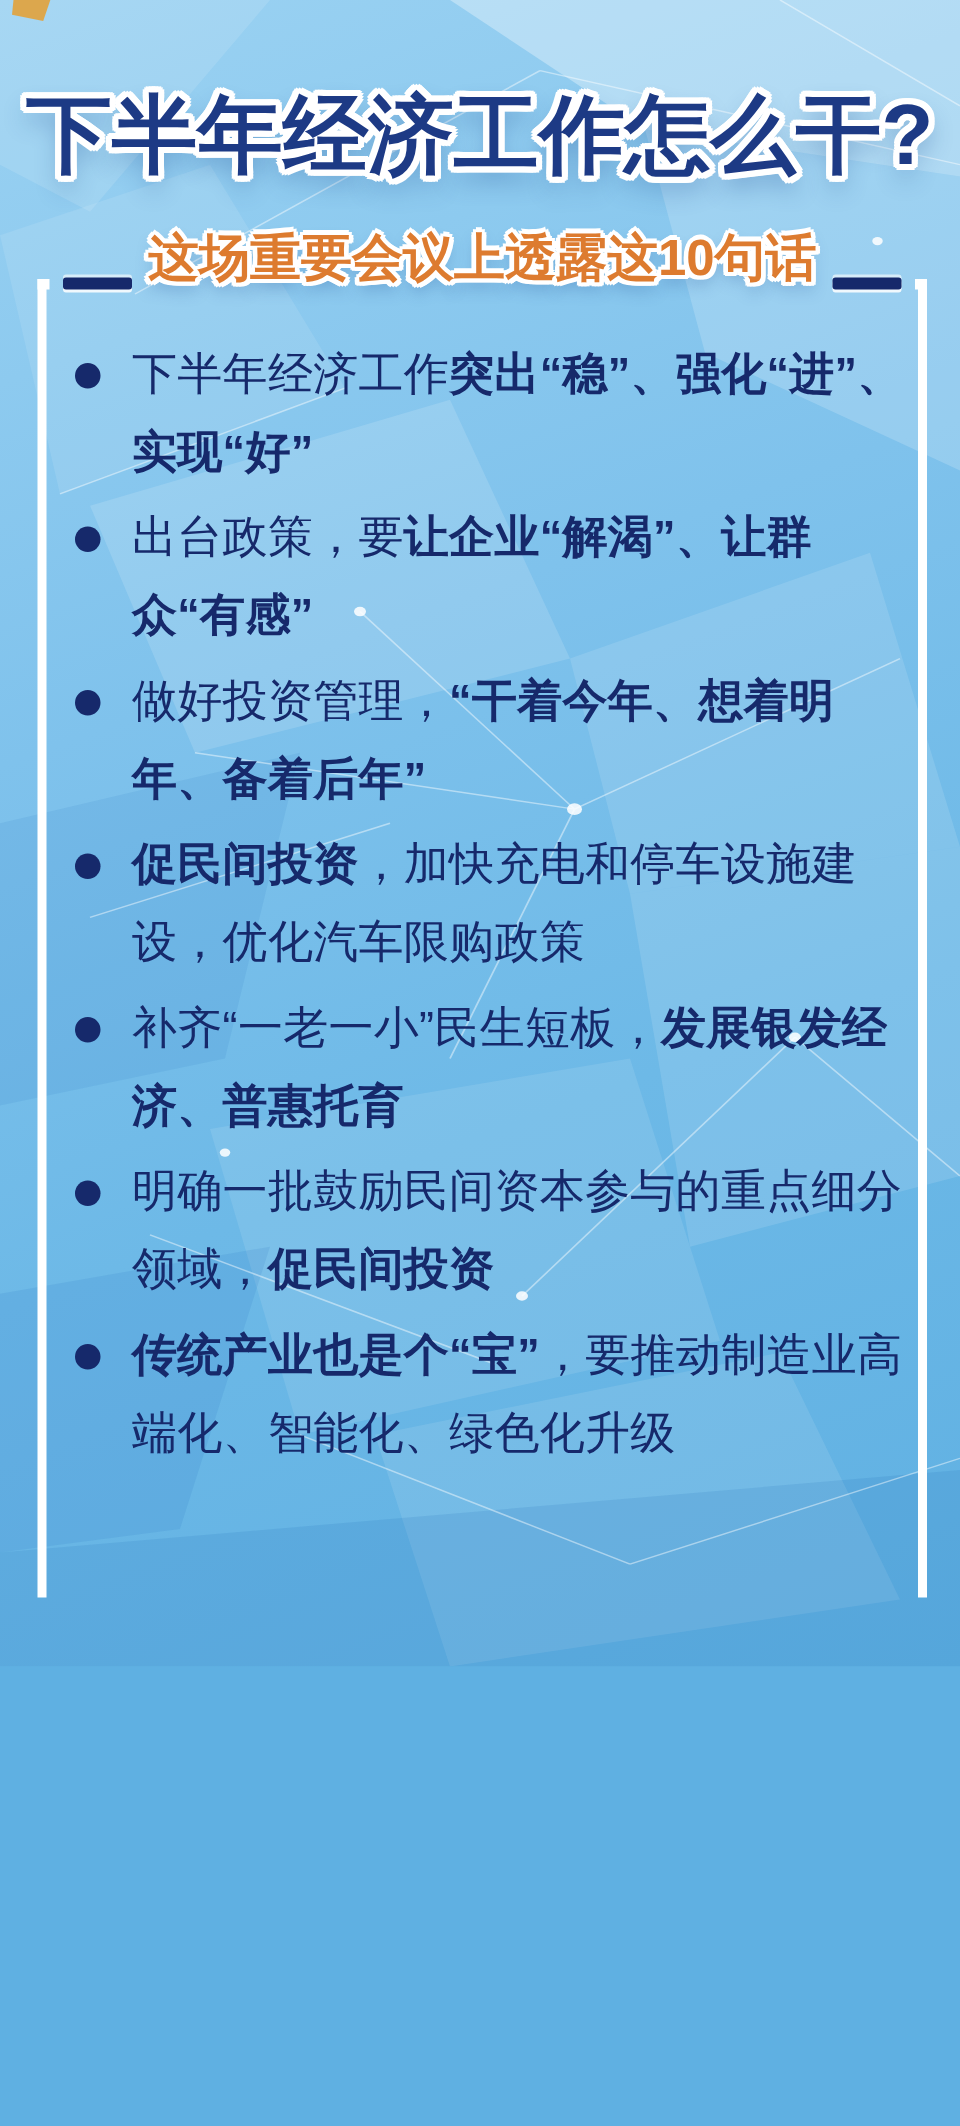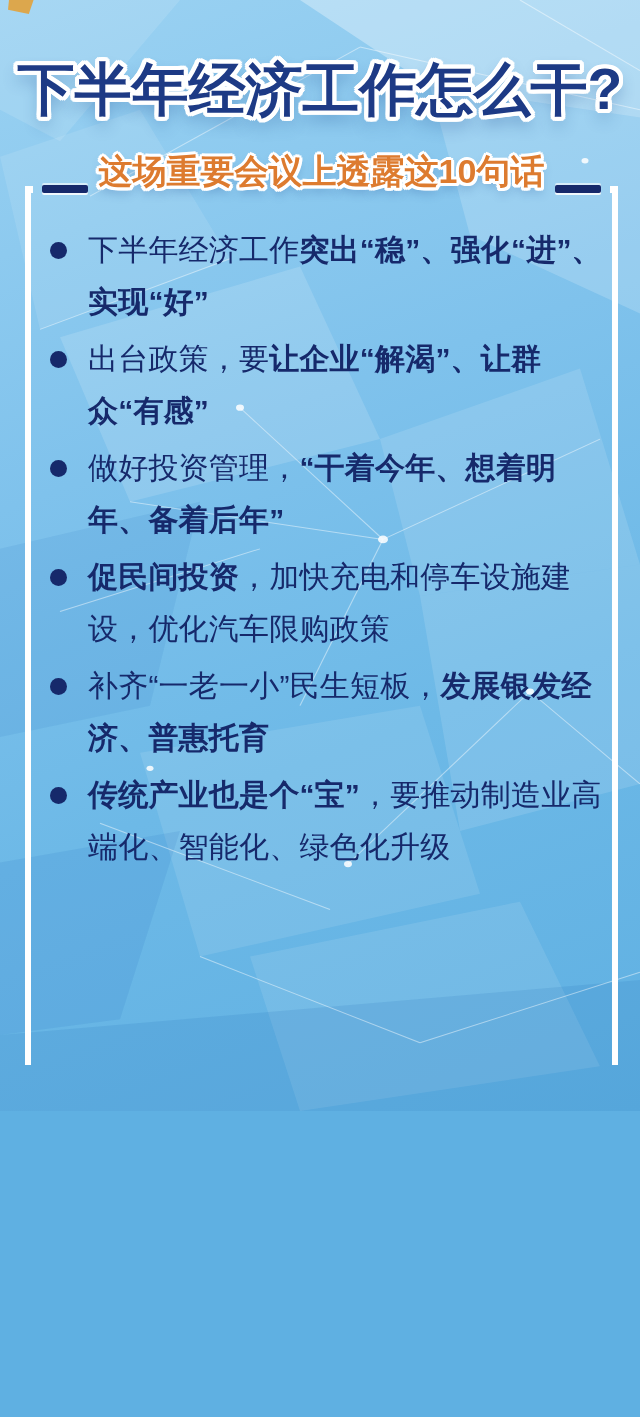--- a/index.html
+++ b/index.html
@@ -155,20 +155,24 @@
       <li class="point">
         <span class="dot"></span>
         <p class="point-text"><span class="seg bold">促民间投资</span><span class="seg">，加快充电和停车设施建设，优化汽车限购政策</span></p>
       </li>
       <li class="point">
         <span class="dot"></span>
         <p class="point-text"><span class="seg">补齐“一老一小”民生短板，</span><span class="seg bold">发展银发经济、普惠托育</span></p>
       </li>
       <li class="point">
         <span class="dot"></span>
+        <p class="point-text"><span class="seg">明确一批鼓励民间资本参与的重点细分领域，</span><span class="seg bold">促民间投资</span></p>
+      </li>
+      <li class="point">
+        <span class="dot"></span>
         <p class="point-text"><span class="seg bold">传统产业也是个“宝”</span><span class="seg">，要推动制造业高端化、智能化、绿色化升级</span></p>
       </li>
     </ul>
 
   <div class="logo">
     <span class="lc c-cream">央</span>
     <span class="lc c-white">视</span>
     <span class="lc c-orange">新</span>
     <span class="lc c-white">闻</span>
   </div>

